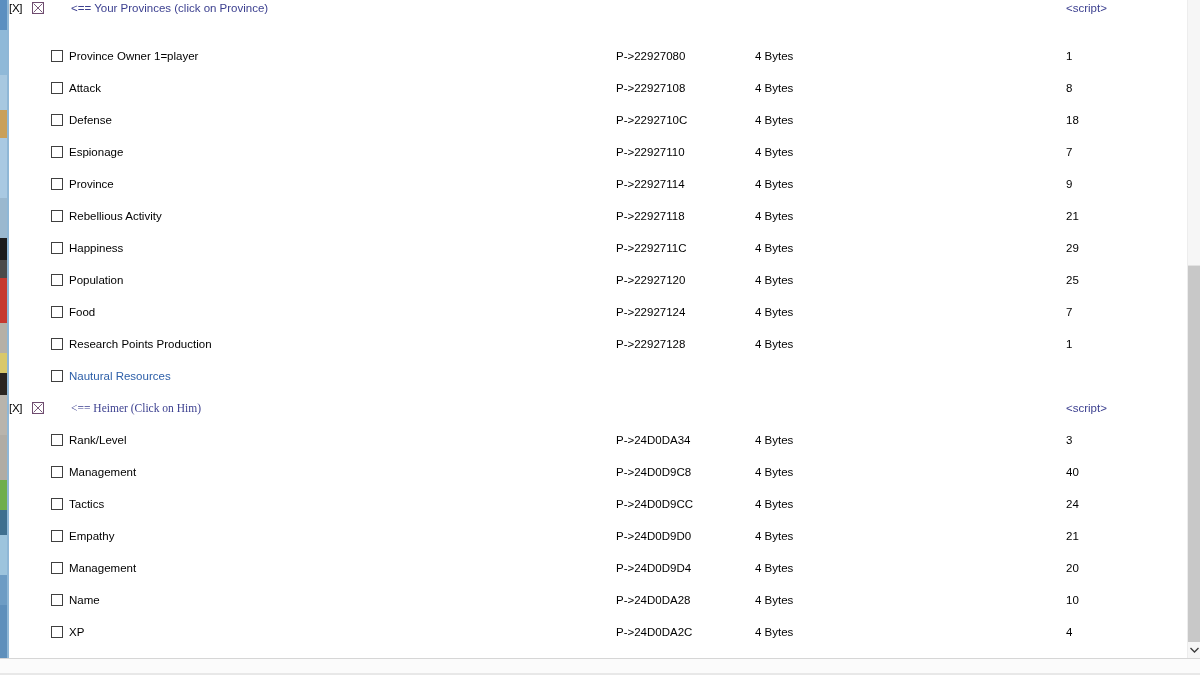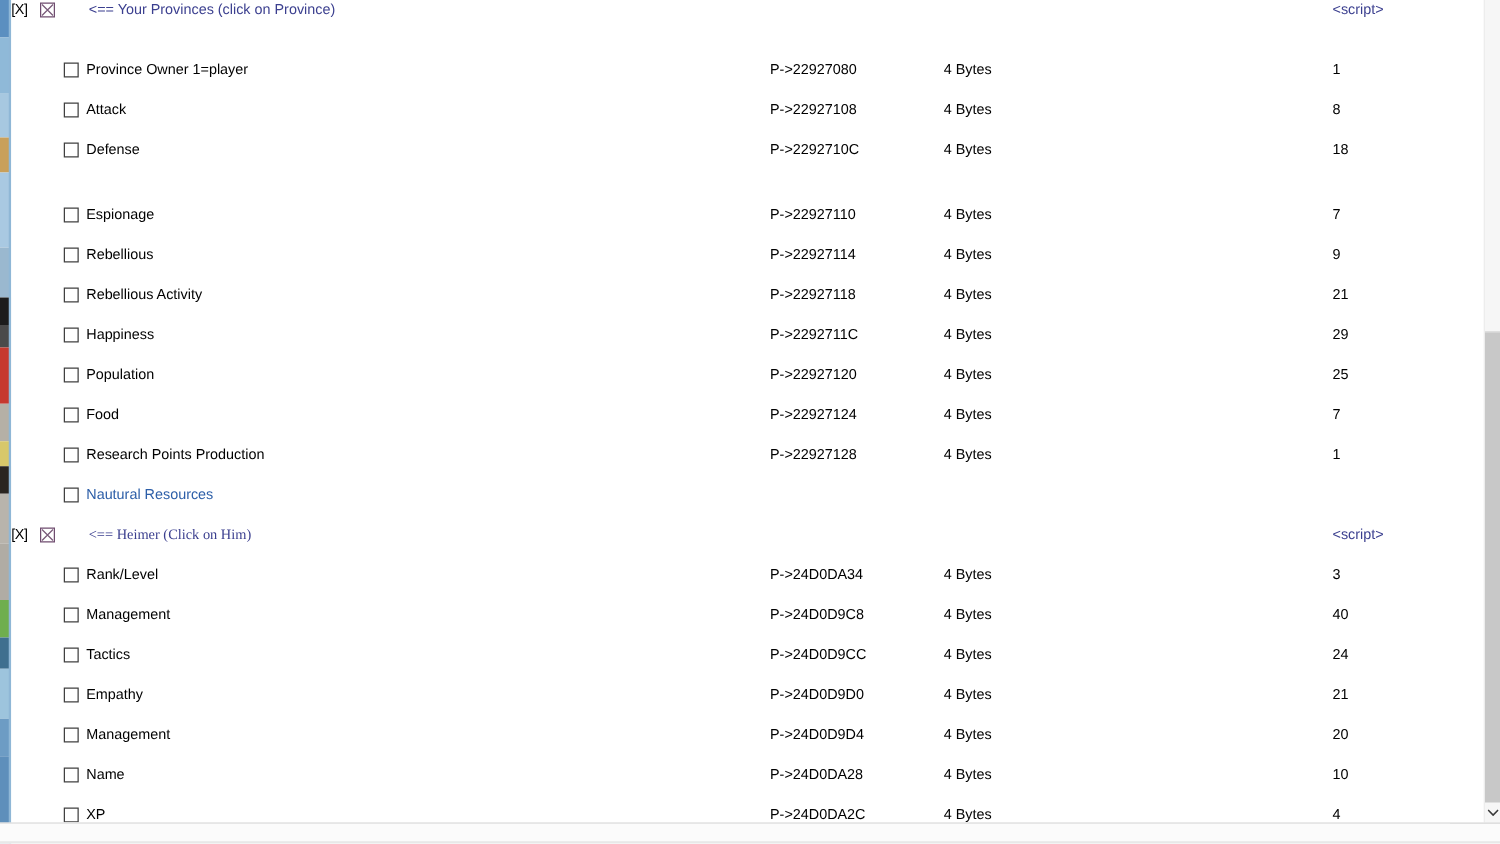--- a/index.html
+++ b/index.html
@@ -114,30 +114,30 @@
         <span class="type c-black">4 Bytes</span>
         <span class="val c-black">8</span>
       </div>
       <div class="row lvl-child" style="top: 64px;">
         <div class="cb"></div>
         <span class="lbl c-black">Defense</span>
         <span class="addr c-black">P-&gt;2292710C</span>
         <span class="type c-black">4 Bytes</span>
         <span class="val c-black">18</span>
       </div>
-      <div class="row lvl-child" style="top: 80px; margin-top: 20px;">
+      <div class="row lvl-child" style="top: 80px;">
         <div class="cb"></div>
         <span class="lbl c-black">Espionage</span>
         <span class="addr c-black">P-&gt;22927110</span>
         <span class="type c-black">4 Bytes</span>
         <span class="val c-black">7</span>
       </div>
       <div class="row lvl-child" style="top: 96px;">
         <div class="cb"></div>
-        <span class="lbl c-black">Rebellious</span>
+        <span class="lbl c-black">Province</span>
         <span class="addr c-black">P-&gt;22927114</span>
         <span class="type c-black">4 Bytes</span>
         <span class="val c-black">9</span>
       </div>
       <div class="row lvl-child" style="top: 112px;">
         <div class="cb"></div>
         <span class="lbl c-black">Rebellious Activity</span>
         <span class="addr c-black">P-&gt;22927118</span>
         <span class="type c-black">4 Bytes</span>
         <span class="val c-black">21</span>

